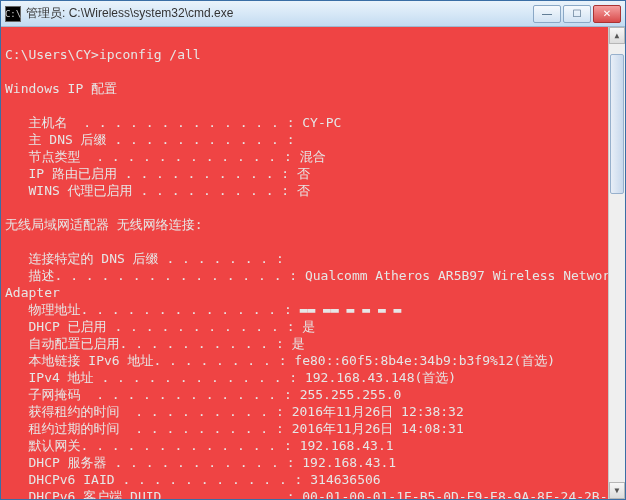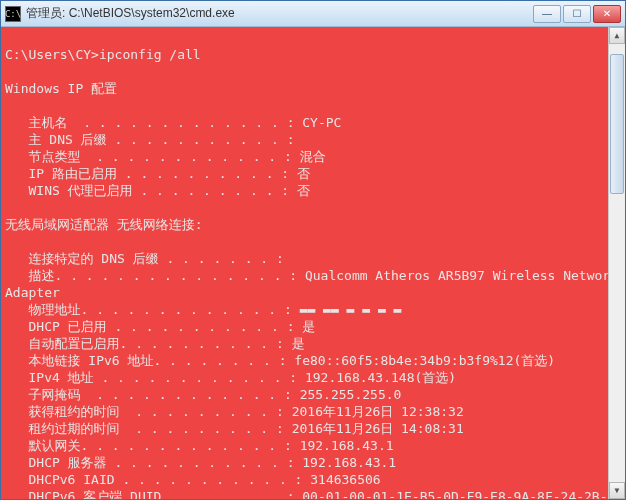--- a/index.html
+++ b/index.html
@@ -120,21 +120,21 @@
   }
 </style>
 </head>
 <body>
 
 <div class="window">
 
   <div class="titlebar">
     <div class="icon">C:\</div>
     <div class="title">
-      <span>管理员: </span><span>C:\NetBIOS\system32\cmd.exe</span>
+      <span>管理员: </span><span>C:\Wireless\system32\cmd.exe</span>
     </div>
     <div class="winbtns">
       <div class="winbtn">—</div>
       <div class="winbtn">☐</div>
       <div class="winbtn close">✕</div>
     </div>
   </div>
 
   <div class="terminal-wrap">
     <div class="terminal" id="term">

